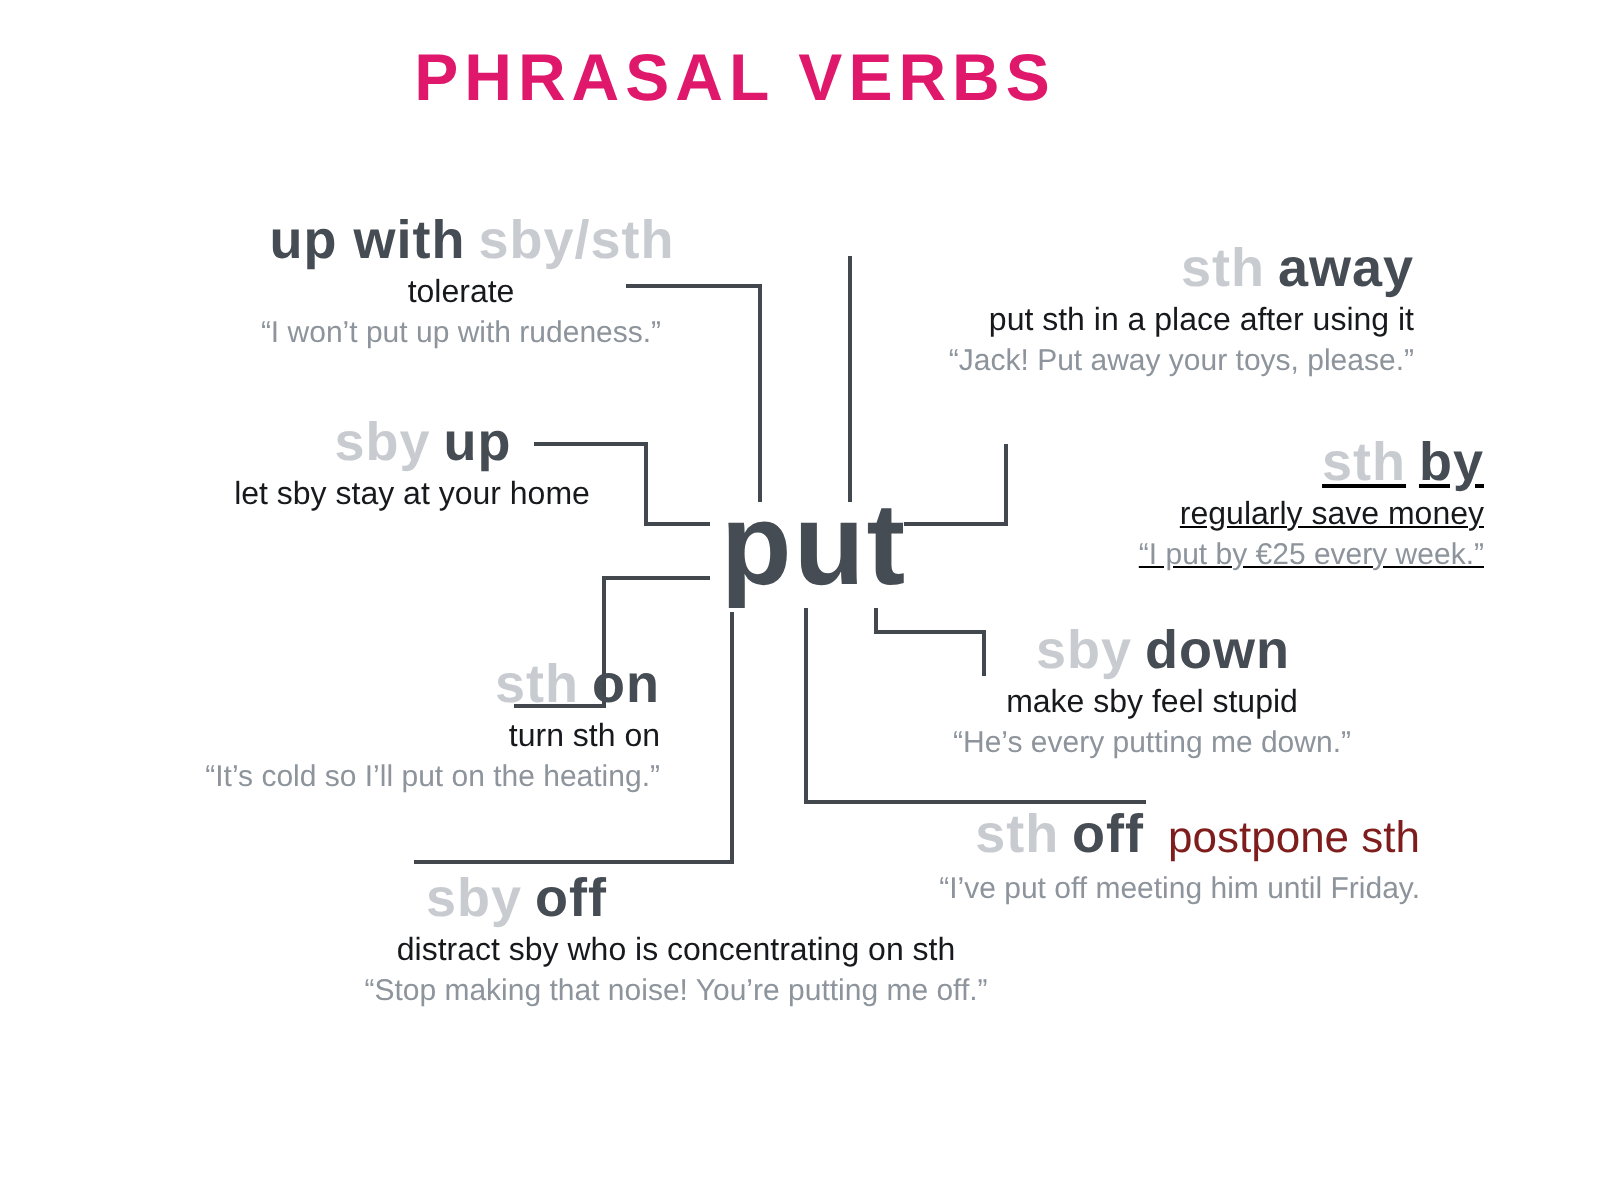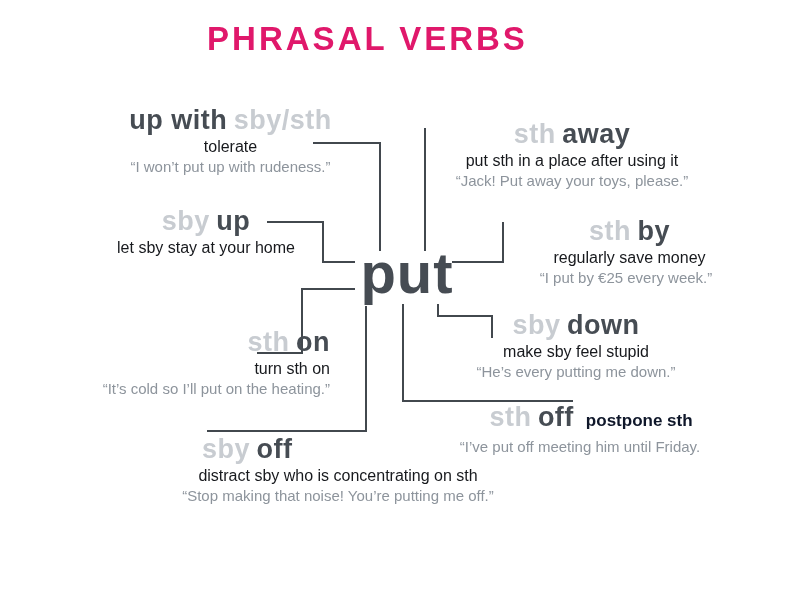--- a/index.html
+++ b/index.html
@@ -17,32 +17,32 @@
     color:#E0186B;
   }
   .center-verb{
     position:absolute;left:352px;top:244px;width:110px;
     text-align:center;
     font-size:58px;font-weight:bold;line-height:58px;
     color:#464C53;letter-spacing:1px;
   }
   .entry{position:absolute;}
   .etitle{font-size:27px;font-weight:bold;line-height:31px;letter-spacing:.5px;}
-  .etitle .sp{margin-right:.24em;}
+  .etitle .sp{margin-right:.24em;margin-left:11px;}
   .strong{color:#464C53;}
   .muted{color:#C8CCD1;}
   .edef{font-size:16px;color:#17191D;line-height:18px;margin-top:2px;}
   .equote{font-size:15px;color:#8D949C;line-height:17px;margin-top:2px;}
-  .inline-def{font-size:17px;font-weight:bold;letter-spacing:0;color:#0f172a;margin-left:12px;}
+  .inline-def{font-size:22px;font-weight:normal;letter-spacing:0;color:#7f1d1d;margin-left:12px;}
   .center{text-align:center;}
-  .left{text-align:center;}
+  .left{text-align:right;}
   #e1{left:103px;top:105px;width:255px;}
   #e2{left:437px;top:119px;width:270px;}
   #e3{left:90px;top:206px;width:232px;}
-  #e4{left:517px;top:216px;width:225px;}
+  #e4{left:517px;top:216px;width:225px;text-decoration:underline;}
   #e4 .equote{margin-left:-7px;}
   #e5{left:85px;top:327px;width:245px;text-align:right;}
   #e6{left:465px;top:310px;width:222px;}
   #e7{left:450px;top:402px;width:260px;}
   #e7 .etitle{margin-left:22px;}
   #e8{left:182px;top:434px;width:312px;}
   #e8 .etitle{text-align:left;margin-left:20px;}
   .connectors{position:absolute;left:0;top:0;width:800px;height:600px;}
   .connectors polyline{fill:none;stroke:#42484E;stroke-width:2;}
 </style>

